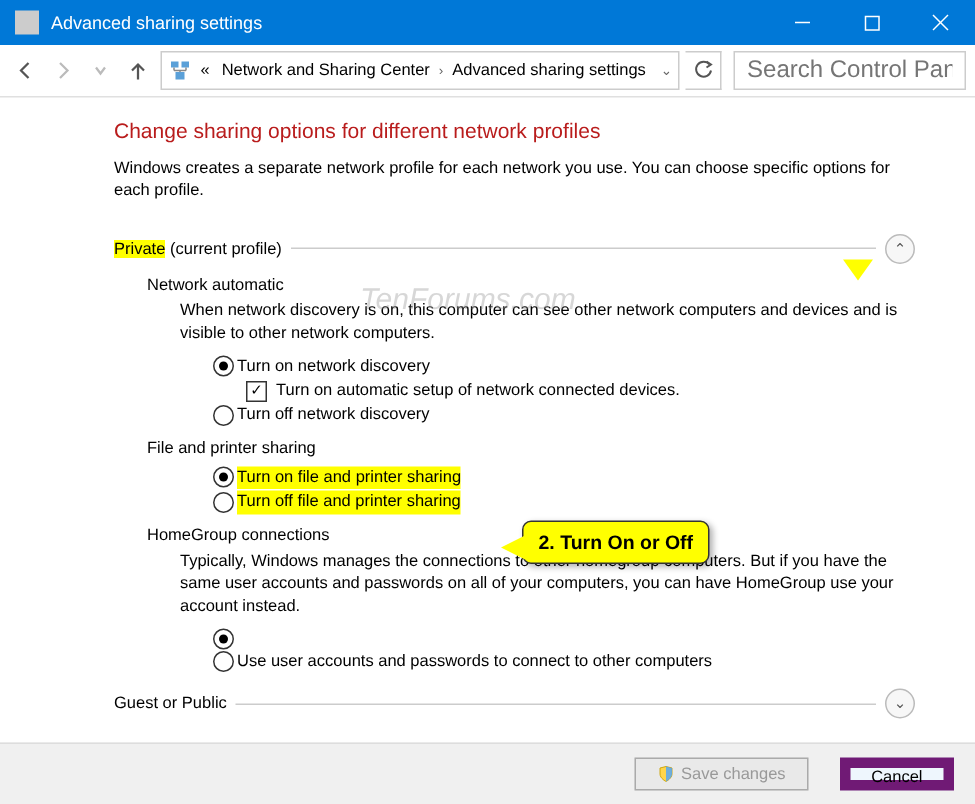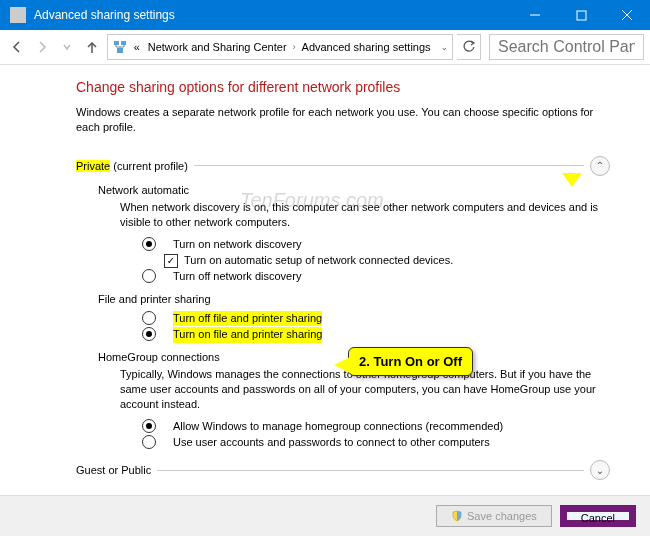--- a/index.html
+++ b/index.html
@@ -21,33 +21,33 @@
   .search input{border:none;outline:none;width:100%;font-size:16px;color:#666}
   .content{padding:14px 40px 0 76px;height:430px;overflow:hidden;position:relative}
   h1{color:#b91c1c;font-size:14px;font-weight:400;margin:0 0 10px 0}
   .intro{font-size:11px;margin-bottom:20px;line-height:1.4}
   .profile-head{display:flex;align-items:center;margin:6px 0}
   .profile-head .line{flex:1;height:1px;background:#ccc;margin:0 6px}
   .profile-head .chev{width:18px;height:18px;border:1px solid #bbb;border-radius:50%;display:flex;align-items:center;justify-content:center;font-size:10px;color:#555;background:#f7f7f7}
   .section-label{font-size:11px;margin:8px 0 4px 22px}
   .section-body{margin:0 0 0 44px;font-size:11px;line-height:1.4}
   .radio-group{margin:6px 0 0 22px}
-  .radio-row{display:flex;gap:17px;margin:1px 0}
+  .radio-row{display:flex;align-items:center;gap:2px;margin:1px 0}
   .radio{width:12px;height:12px;border:1px solid #333;border-radius:50%;display:flex;align-items:center;justify-content:center;flex-shrink:0}
   .radio.checked::after{content:"";width:6px;height:6px;background:#000;border-radius:50%}
   .check-row{display:flex;align-items:center;gap:6px;margin:1px 0 1px 22px}
   .checkbox{width:12px;height:12px;border:1px solid #333;display:flex;align-items:center;justify-content:center;font-size:10px;line-height:1;flex-shrink:0}
   .hl{background:#ffff00}
   .callout{position:absolute;background:#ffff00;border:1px solid #333;border-radius:6px;padding:6px 10px;font-size:13px;font-weight:700;box-shadow:2px 2px 4px rgba(0,0,0,0.3)}
   .callout-1{top:76px;right:12px}
   .callout-2{top:282px;left:348px}
   .callout-tail-1{position:absolute;top:108px;right:68px;width:0;height:0;border-left:10px solid transparent;border-right:10px solid transparent;border-top:14px solid #ffff00}
   .callout-tail-2{position:absolute;top:292px;left:334px;width:0;height:0;border-top:8px solid transparent;border-bottom:8px solid transparent;border-right:16px solid #ffff00}
   .watermark{position:absolute;top:124px;left:240px;font-size:20px;color:rgba(140,140,140,0.35);font-style:italic;font-weight:400;pointer-events:none}
-  .footer{position:absolute;bottom:0;left:0;right:0;height:40px;border-top:1px solid #ddd;background:#f0f0f0;display:flex;align-items:center;justify-content:flex-end;padding:0 14px;gap:8px}
+  .footer{position:absolute;bottom:0;left:0;right:0;height:40px;border-top:1px solid #ddd;background:#f0f0f0;display:flex;align-items:center;justify-content:flex-end;padding:0 14px;gap:21px}
   .footer button{height:22px;padding:0 14px;font-size:11px;border:1px solid #aaa;background:#e9e9e9}
   .footer button.save{color:#999;display:flex;align-items:center;gap:4px}
   .footer button.cancel{border:7px solid #701a75;background:#eef6fd}
   .shield{width:12px;height:12px}
 </style>
 </head>
 <body>
 
 <div class="titlebar">
   <div class="icon"></div>
@@ -148,37 +148,36 @@
           <span class="radio"></span>
           <span>Turn off network discovery</span>
         </div>
     </div>
   </div>
 
   <div class="section-label">File and printer sharing</div>
   <div class="section-body">
     <div class="radio-group">
       <div class="radio-row">
+          <span class="radio checked"></span>
+          <span class="hl">Turn on file and printer sharing</span>
+        </div>
+      <div class="radio-row">
           <span class="radio"></span>
           <span class="hl">Turn off file and printer sharing</span>
-        </div>
-      <div class="radio-row">
-          <span class="radio checked"></span>
-          <span class="hl">Turn on file and printer sharing</span>
         </div>
     </div>
   </div>
 
   <div class="section-label">HomeGroup connections</div>
   <div class="section-body">
     <div>Typically, Windows manages the connections to other homegroup computers. But if you have the same user accounts and passwords on all of your computers, you can have HomeGroup use your account instead.</div>
     <div class="radio-group">
       <div class="radio-row">
           <span class="radio checked"></span>
-          <span>Allow Windows to manage homegroup connections (recommended)</span>
         </div>
       <div class="radio-row">
           <span class="radio"></span>
           <span>Use user accounts and passwords to connect to other computers</span>
         </div>
     </div>
   </div>
 
   <div class="profile-head" style="margin-top:10px">
     <span>Guest or Public</span>

